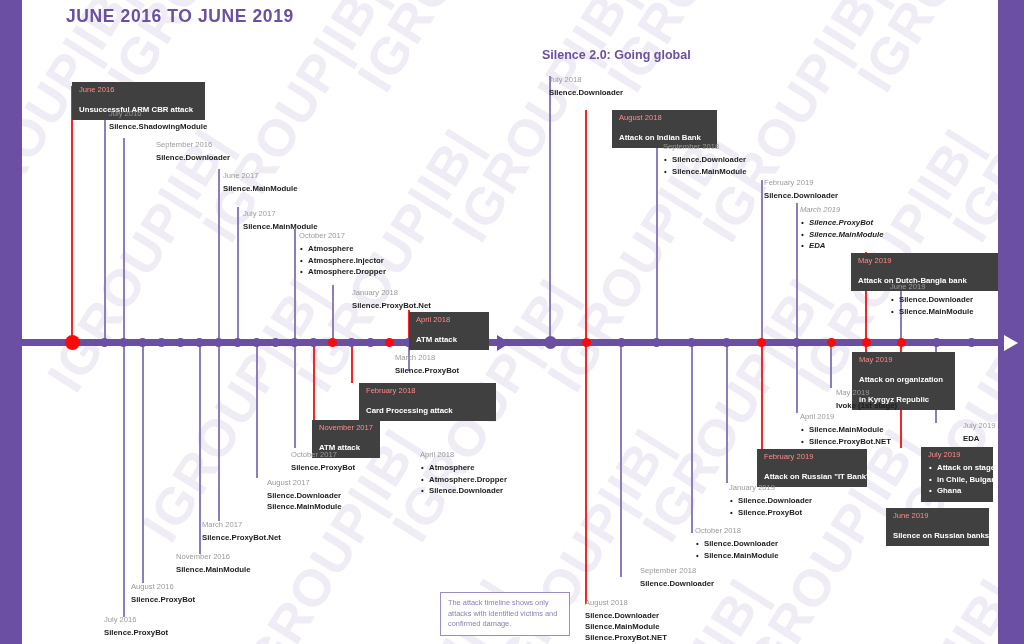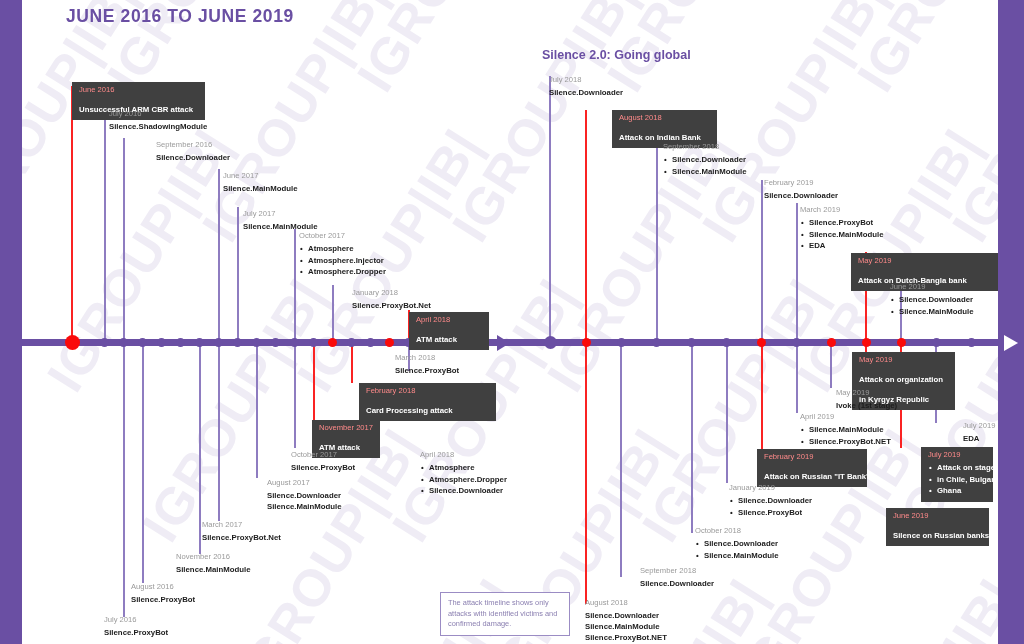--- a/index.html
+++ b/index.html
@@ -419,21 +419,21 @@
         <div class="date">September 2018</div>
         <ul>
           <li>Silence.Downloader</li>
           <li>Silence.MainModule</li>
         </ul>
       </div>
       <div class="entry" style="left: 764px; top: 178px;">
         <div class="date">February 2019</div>
         <div class="item">Silence.Downloader</div>
       </div>
-      <div class="entry" style="left: 800px; top: 205px;">
+      <div class="entry" style="left: 800px; top: 205px; font-style: italic;">
         <div class="date">March 2019</div>
         <ul>
           <li>Silence.ProxyBot</li>
           <li>Silence.MainModule</li>
           <li>EDA</li>
         </ul>
       </div>
       <div class="attack" style="left: 851px; top: 253px; width: 150px;">
         <div class="date">May 2019</div>
         <div class="item">Attack on Dutch-Bangla bank</div>

